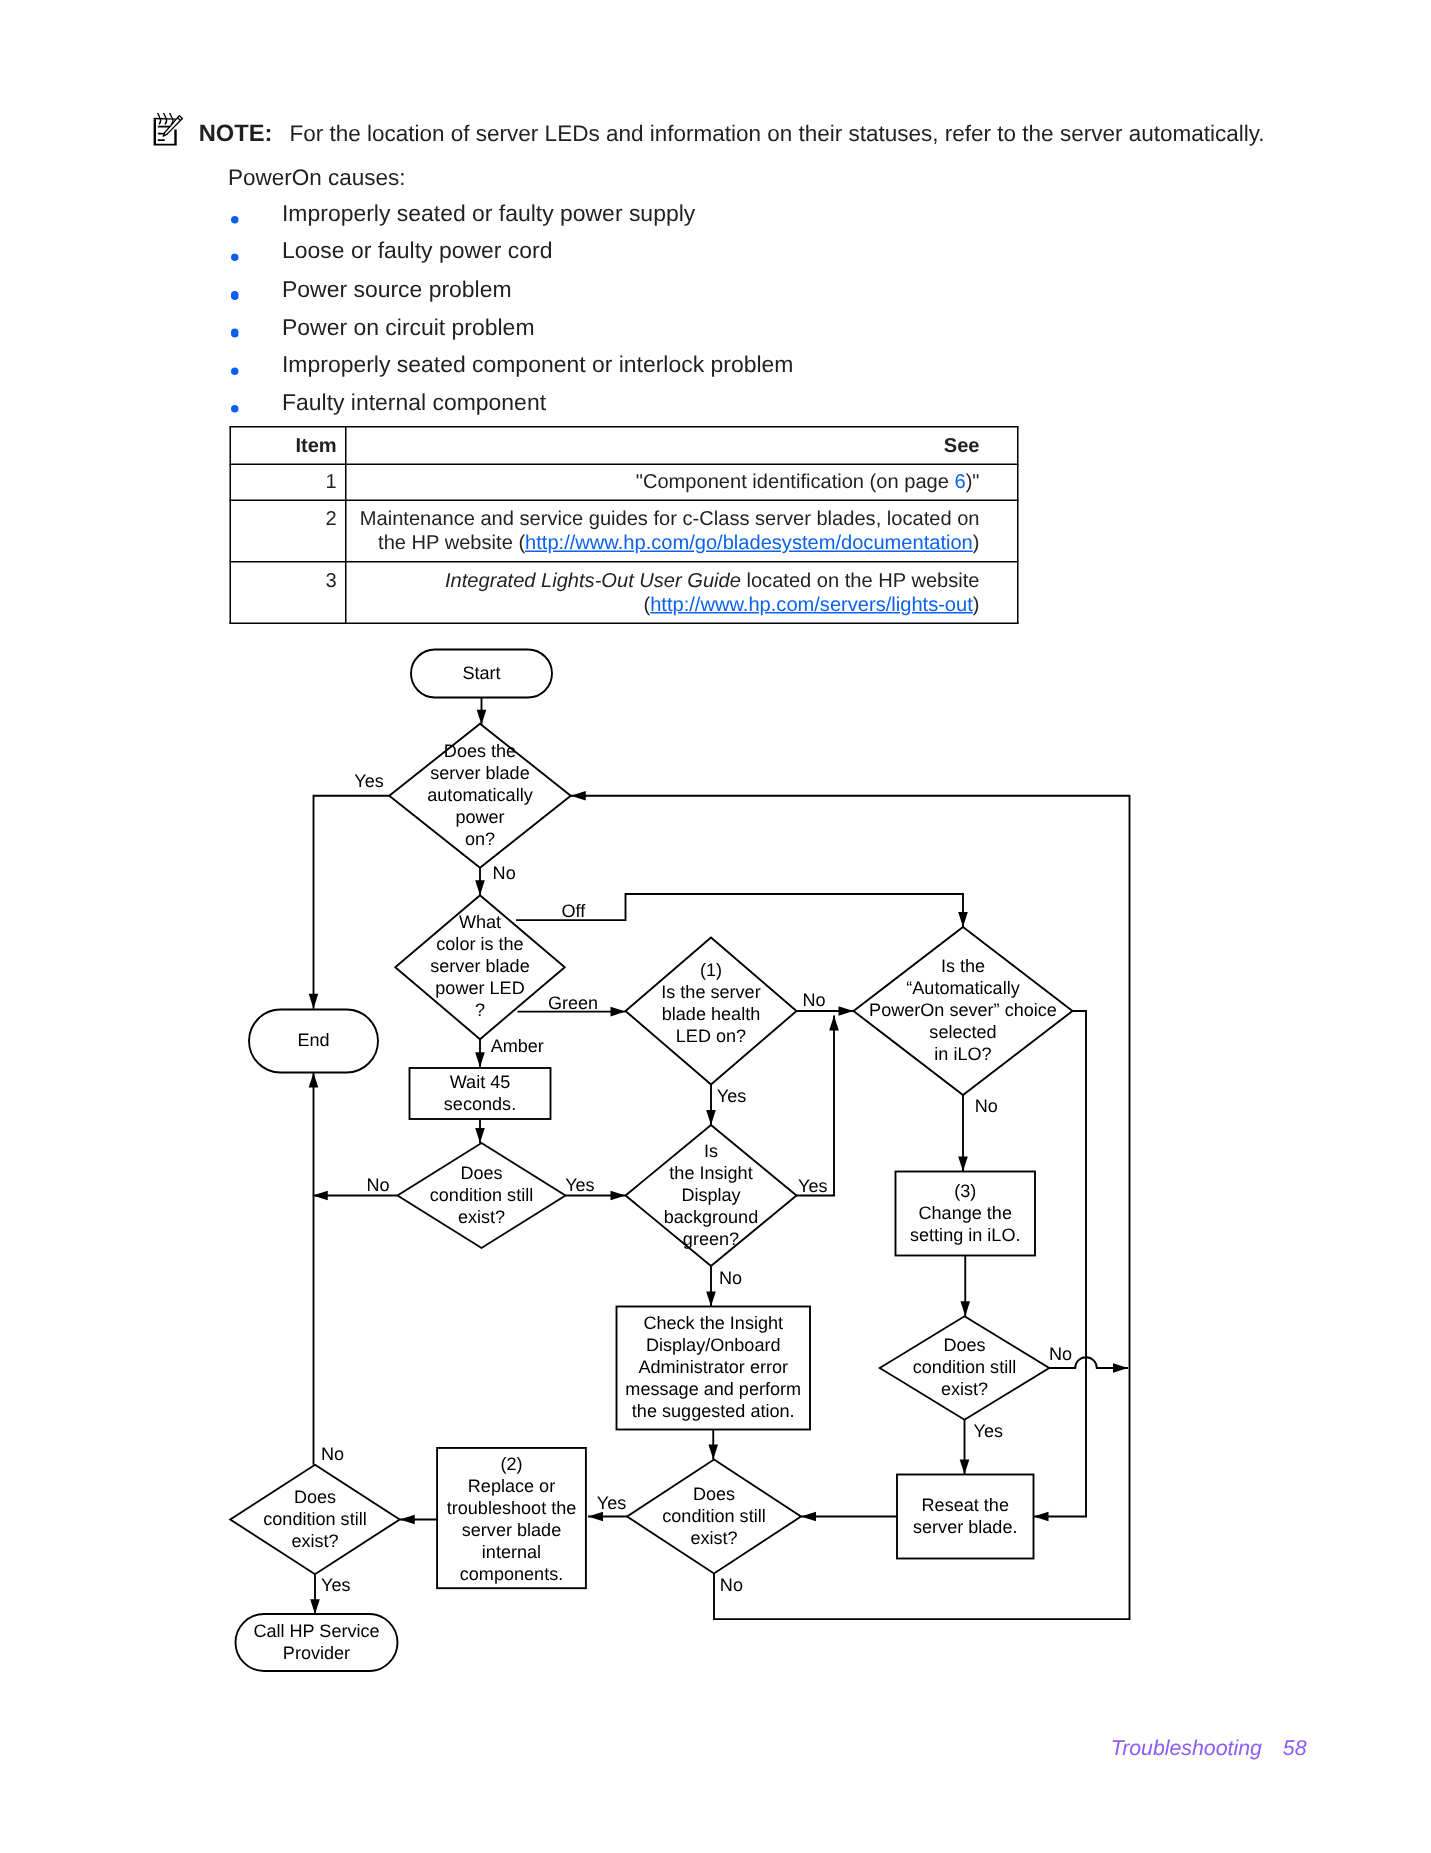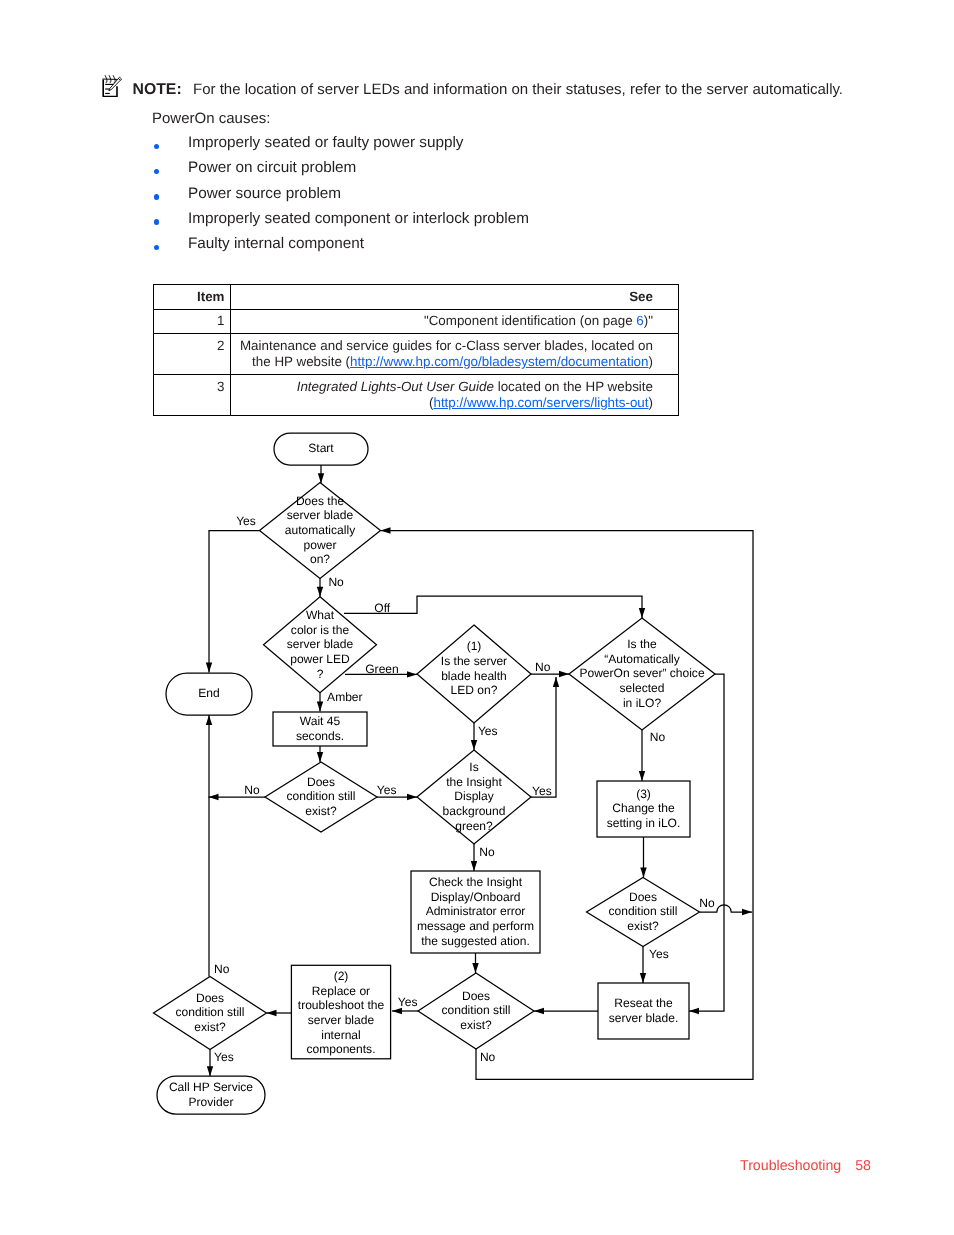--- a/index.html
+++ b/index.html
@@ -34,21 +34,21 @@
 
   
   #flow{position:absolute;left:150px;top:428px;overflow:visible;}
   #flow .nd{fill:none;stroke:#000;stroke-width:1.25;}
   #flow .ln{fill:none;stroke:#000;stroke-width:1.25;}
   #flow .ah{fill:#000;stroke:none;}
   #flow .nt{font-family:"Liberation Sans",sans-serif;font-size:12.05px;fill:#000;text-anchor:middle;}
   #flow .el{font-family:"Liberation Sans",sans-serif;font-size:12.05px;fill:#000;}
 
   
-  #footer{position:absolute;right:83px;top:1158px;font-size:14.2px;color:#ef4444;}
+  #footer{position:absolute;right:83px;top:1158px;font-size:14.2px;color:#8b5cf6;font-style:italic;}
   #footer .sect{margin-right:14px;}
 </style>
 </head>
 <body>
 
 <div class="page">
 
   <div id="note-block">
     <svg id="note-icon" viewBox="0 0 220 232" preserveAspectRatio="none">
       <g fill="#fff" stroke="#000" stroke-width="16">
@@ -78,25 +78,29 @@
 
   <div id="intro">PowerOn causes:</div>
 
   <div id="causes">
       <div class="cause-row">
         <span class="cause-bullet"></span>
         <span class="cause-text">Improperly seated or faulty power supply</span>
       </div>
       <div class="cause-row">
         <span class="cause-bullet"></span>
+        <span class="cause-text">Loose or faulty power cord</span>
+      </div>
+      <div class="cause-row">
+        <span class="cause-bullet"></span>
+        <span class="cause-text">Power source problem</span>
+      </div>
+      <div class="cause-row">
+        <span class="cause-bullet"></span>
         <span class="cause-text">Power on circuit problem</span>
-      </div>
-      <div class="cause-row">
-        <span class="cause-bullet"></span>
-        <span class="cause-text">Power source problem</span>
       </div>
       <div class="cause-row">
         <span class="cause-bullet"></span>
         <span class="cause-text">Improperly seated component or interlock problem</span>
       </div>
       <div class="cause-row">
         <span class="cause-bullet"></span>
         <span class="cause-text">Faulty internal component</span>
       </div>
     </div>

